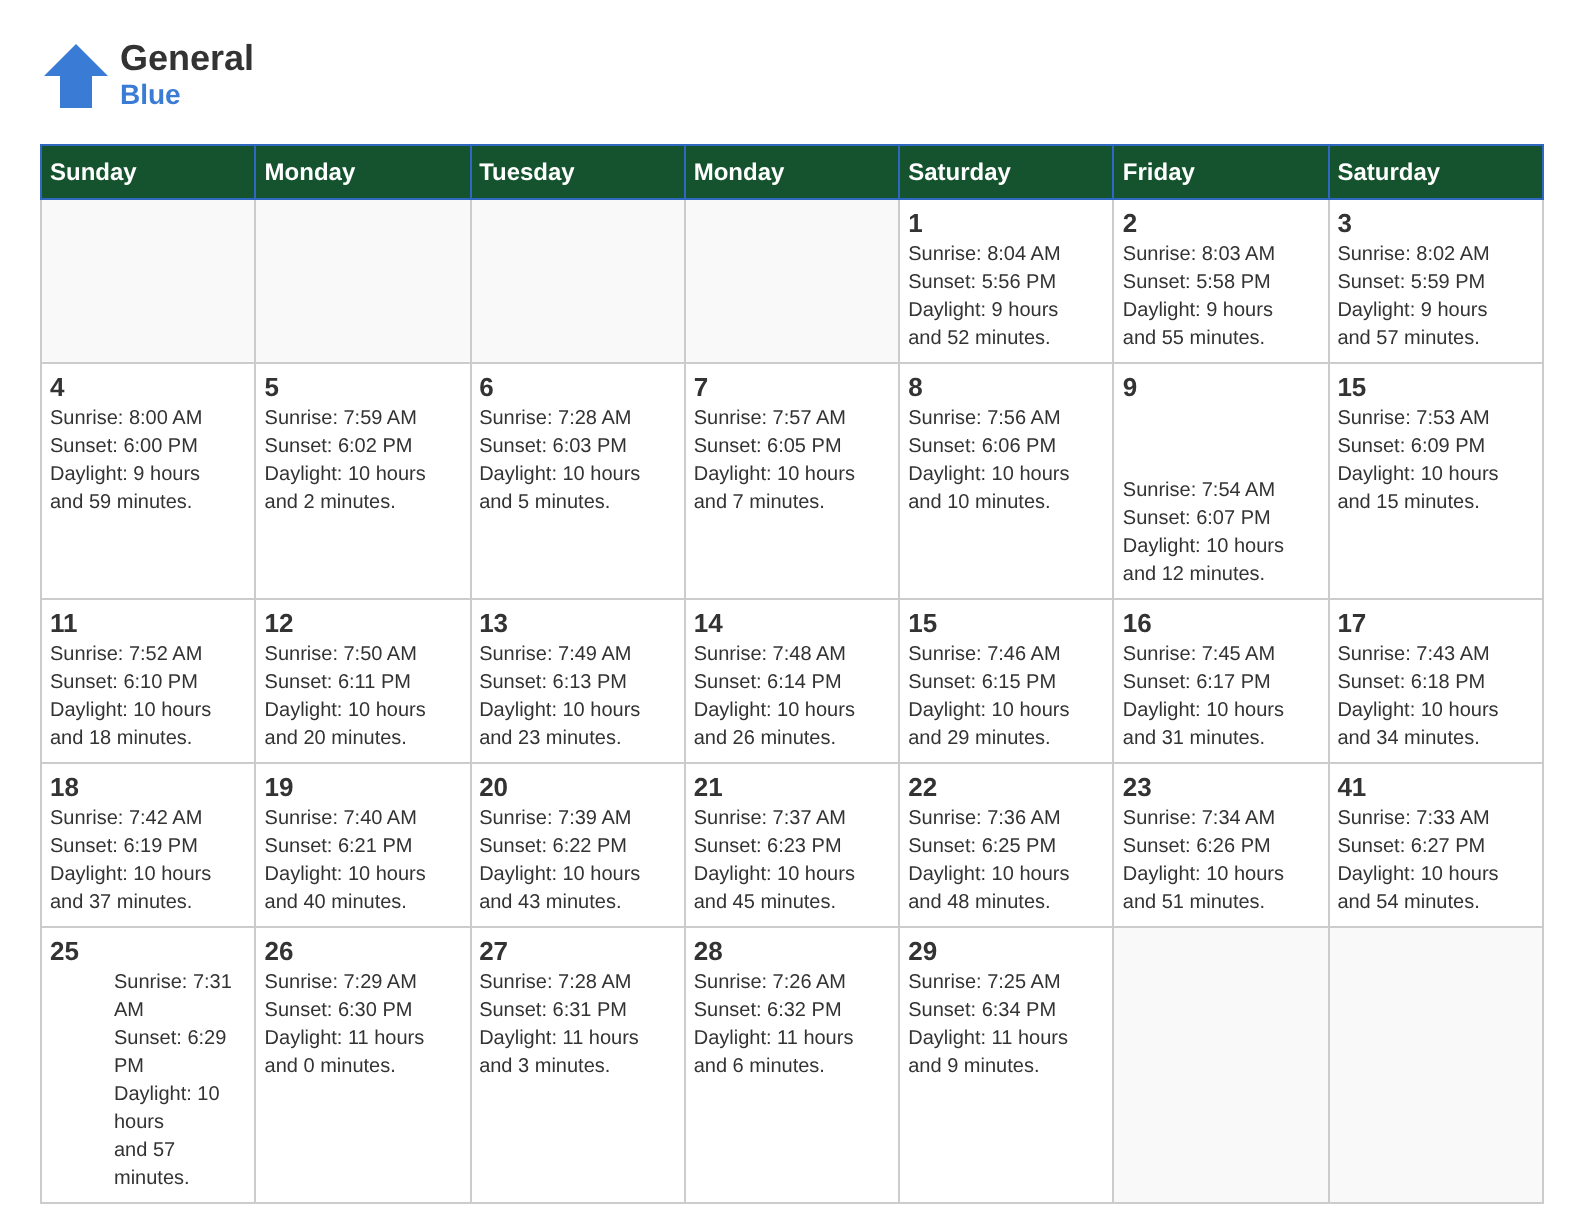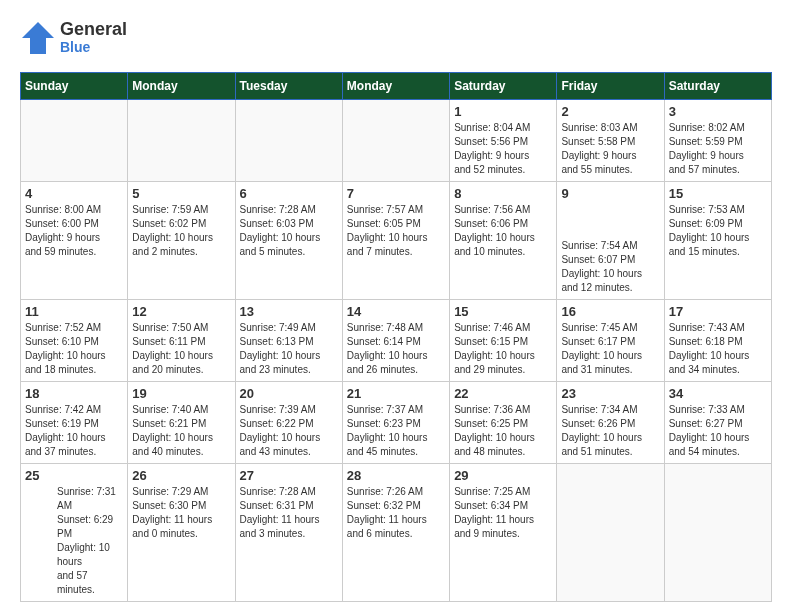--- a/index.html
+++ b/index.html
@@ -278,21 +278,21 @@
 and 48 minutes.</div>
         </td>
         <td>
           <span class="day-number">23</span>
           <div class="day-info" style="white-space: pre-line;">Sunrise: 7:34 AM
 Sunset: 6:26 PM
 Daylight: 10 hours
 and 51 minutes.</div>
         </td>
         <td>
-          <span class="day-number">34</span>
+          <span class="day-number">41</span>
           <div class="day-info" style="white-space: pre-line;">Sunrise: 7:33 AM
 Sunset: 6:27 PM
 Daylight: 10 hours
 and 54 minutes.</div>
         </td>
       </tr>
       <tr>
         <td>
           <span class="day-number">25</span>
           <div class="day-info" style="white-space: pre-line; margin-left: 32px;">Sunrise: 7:31 AM

